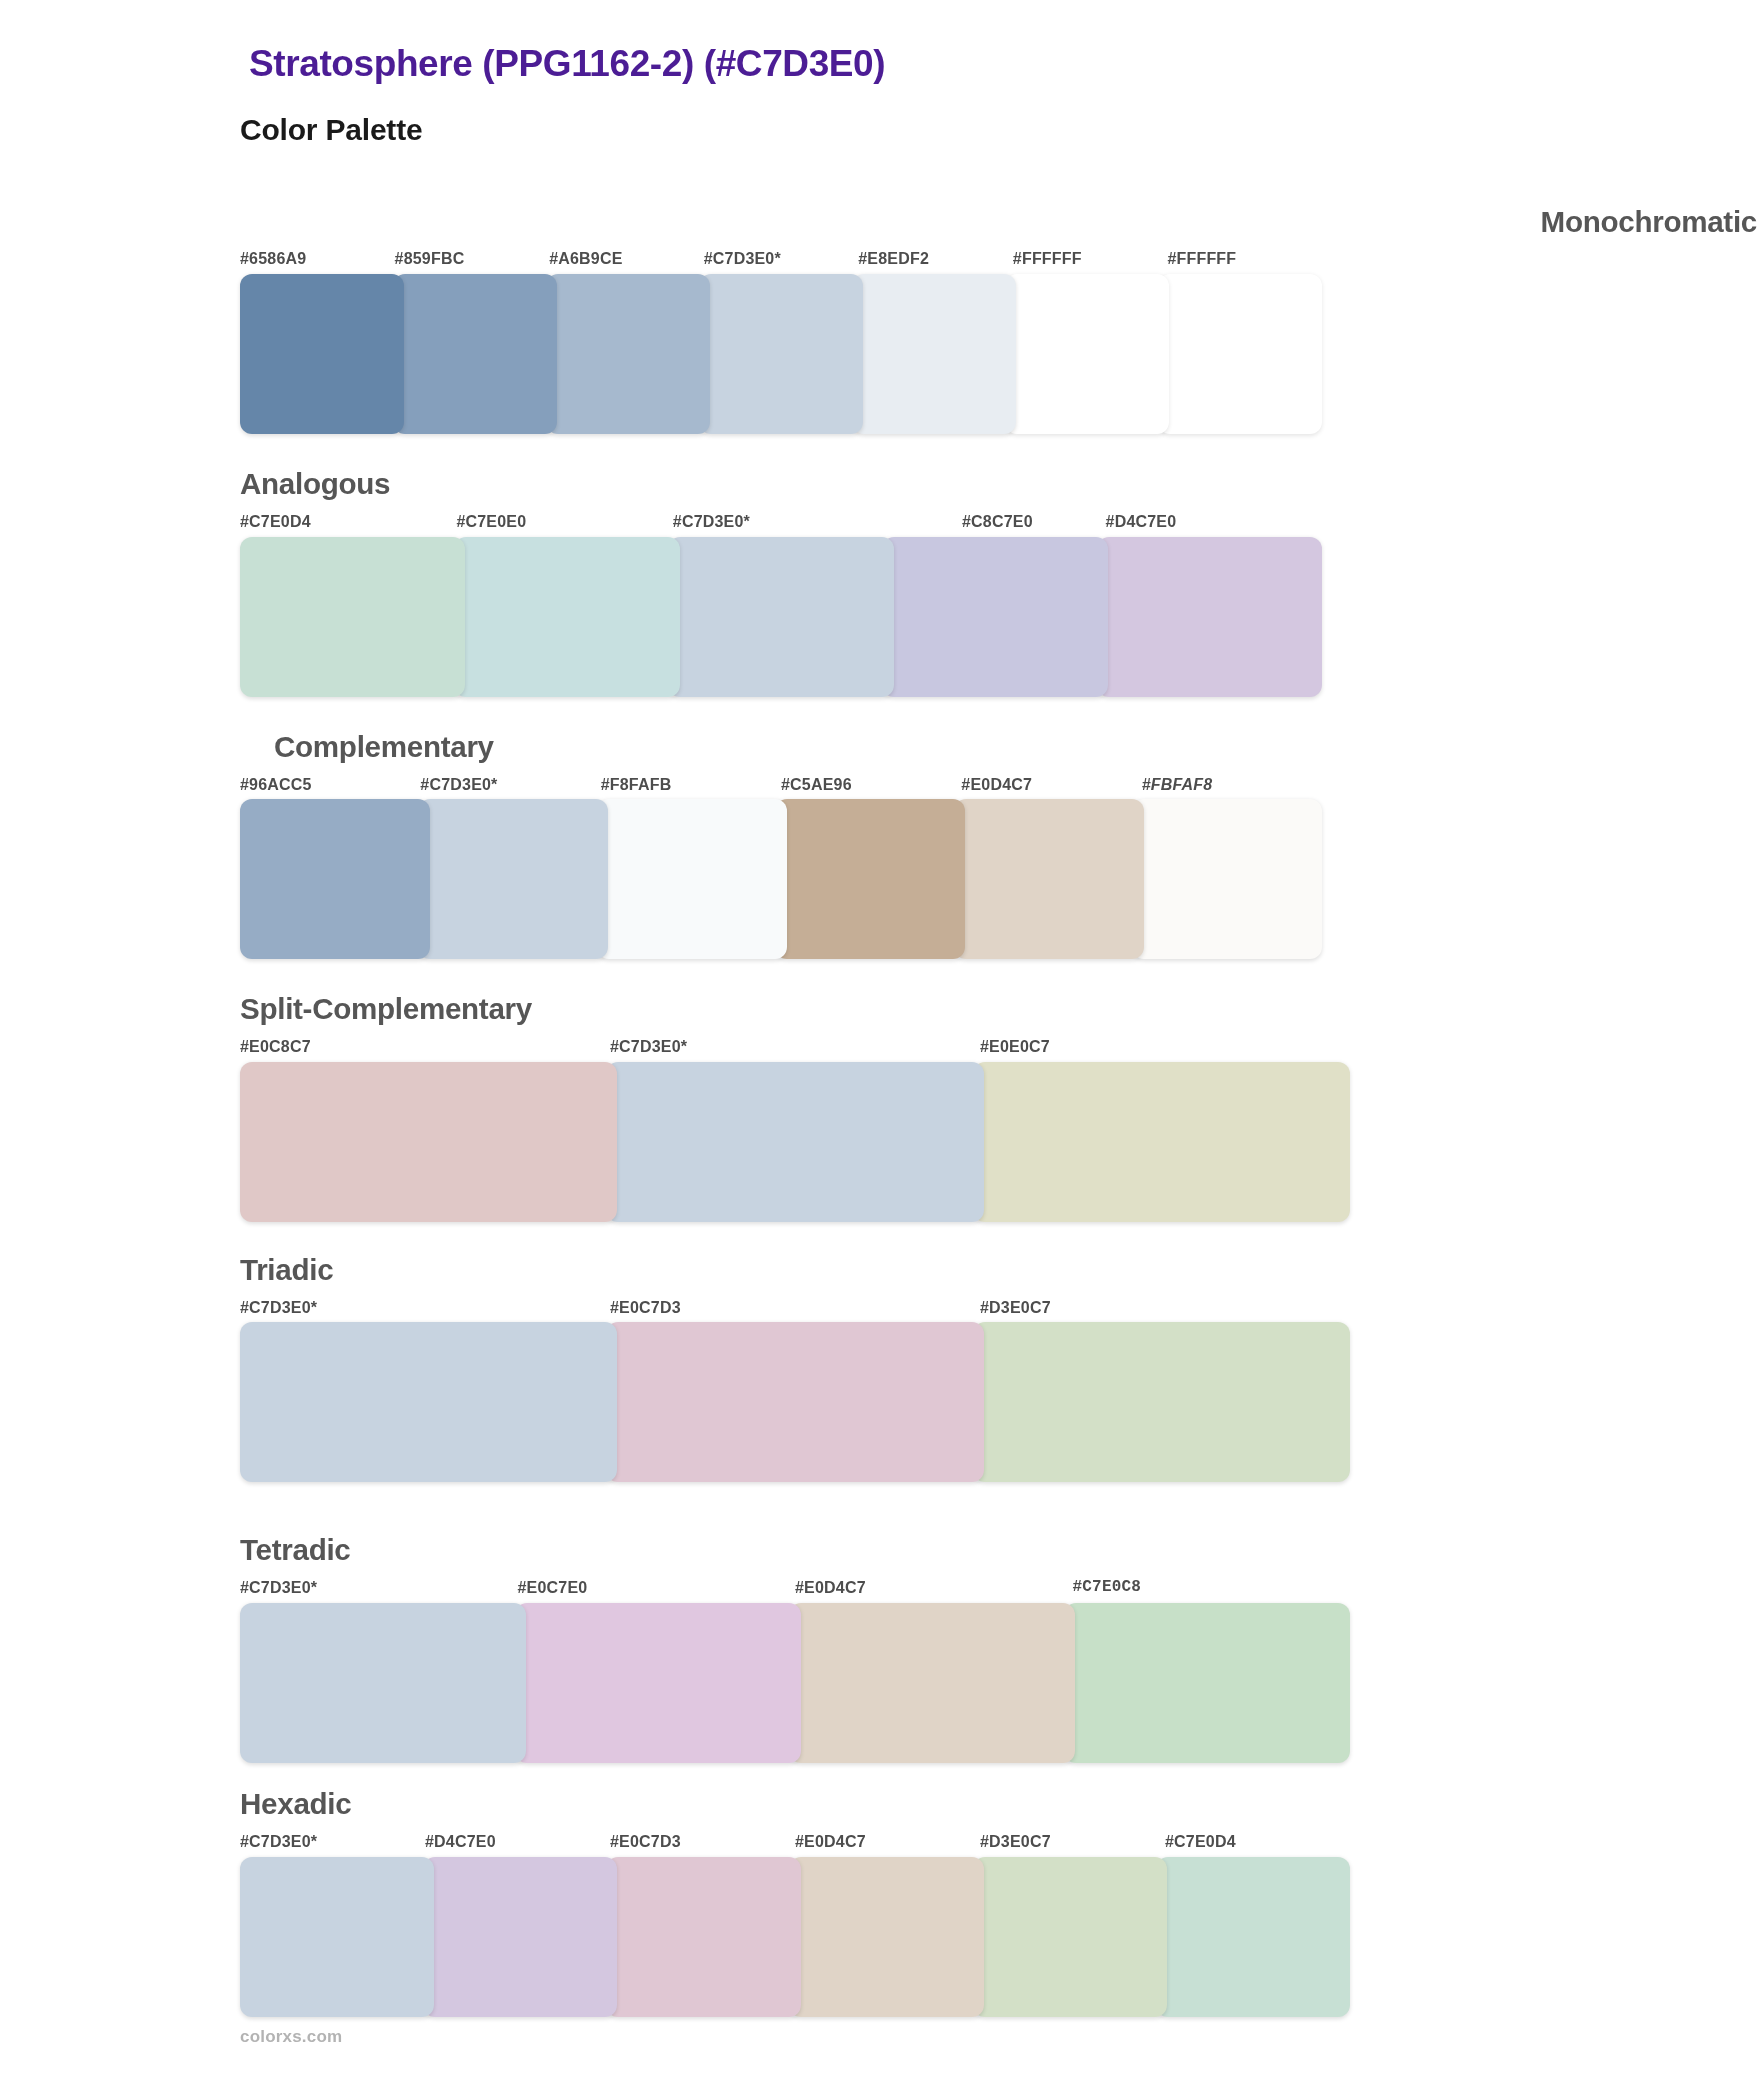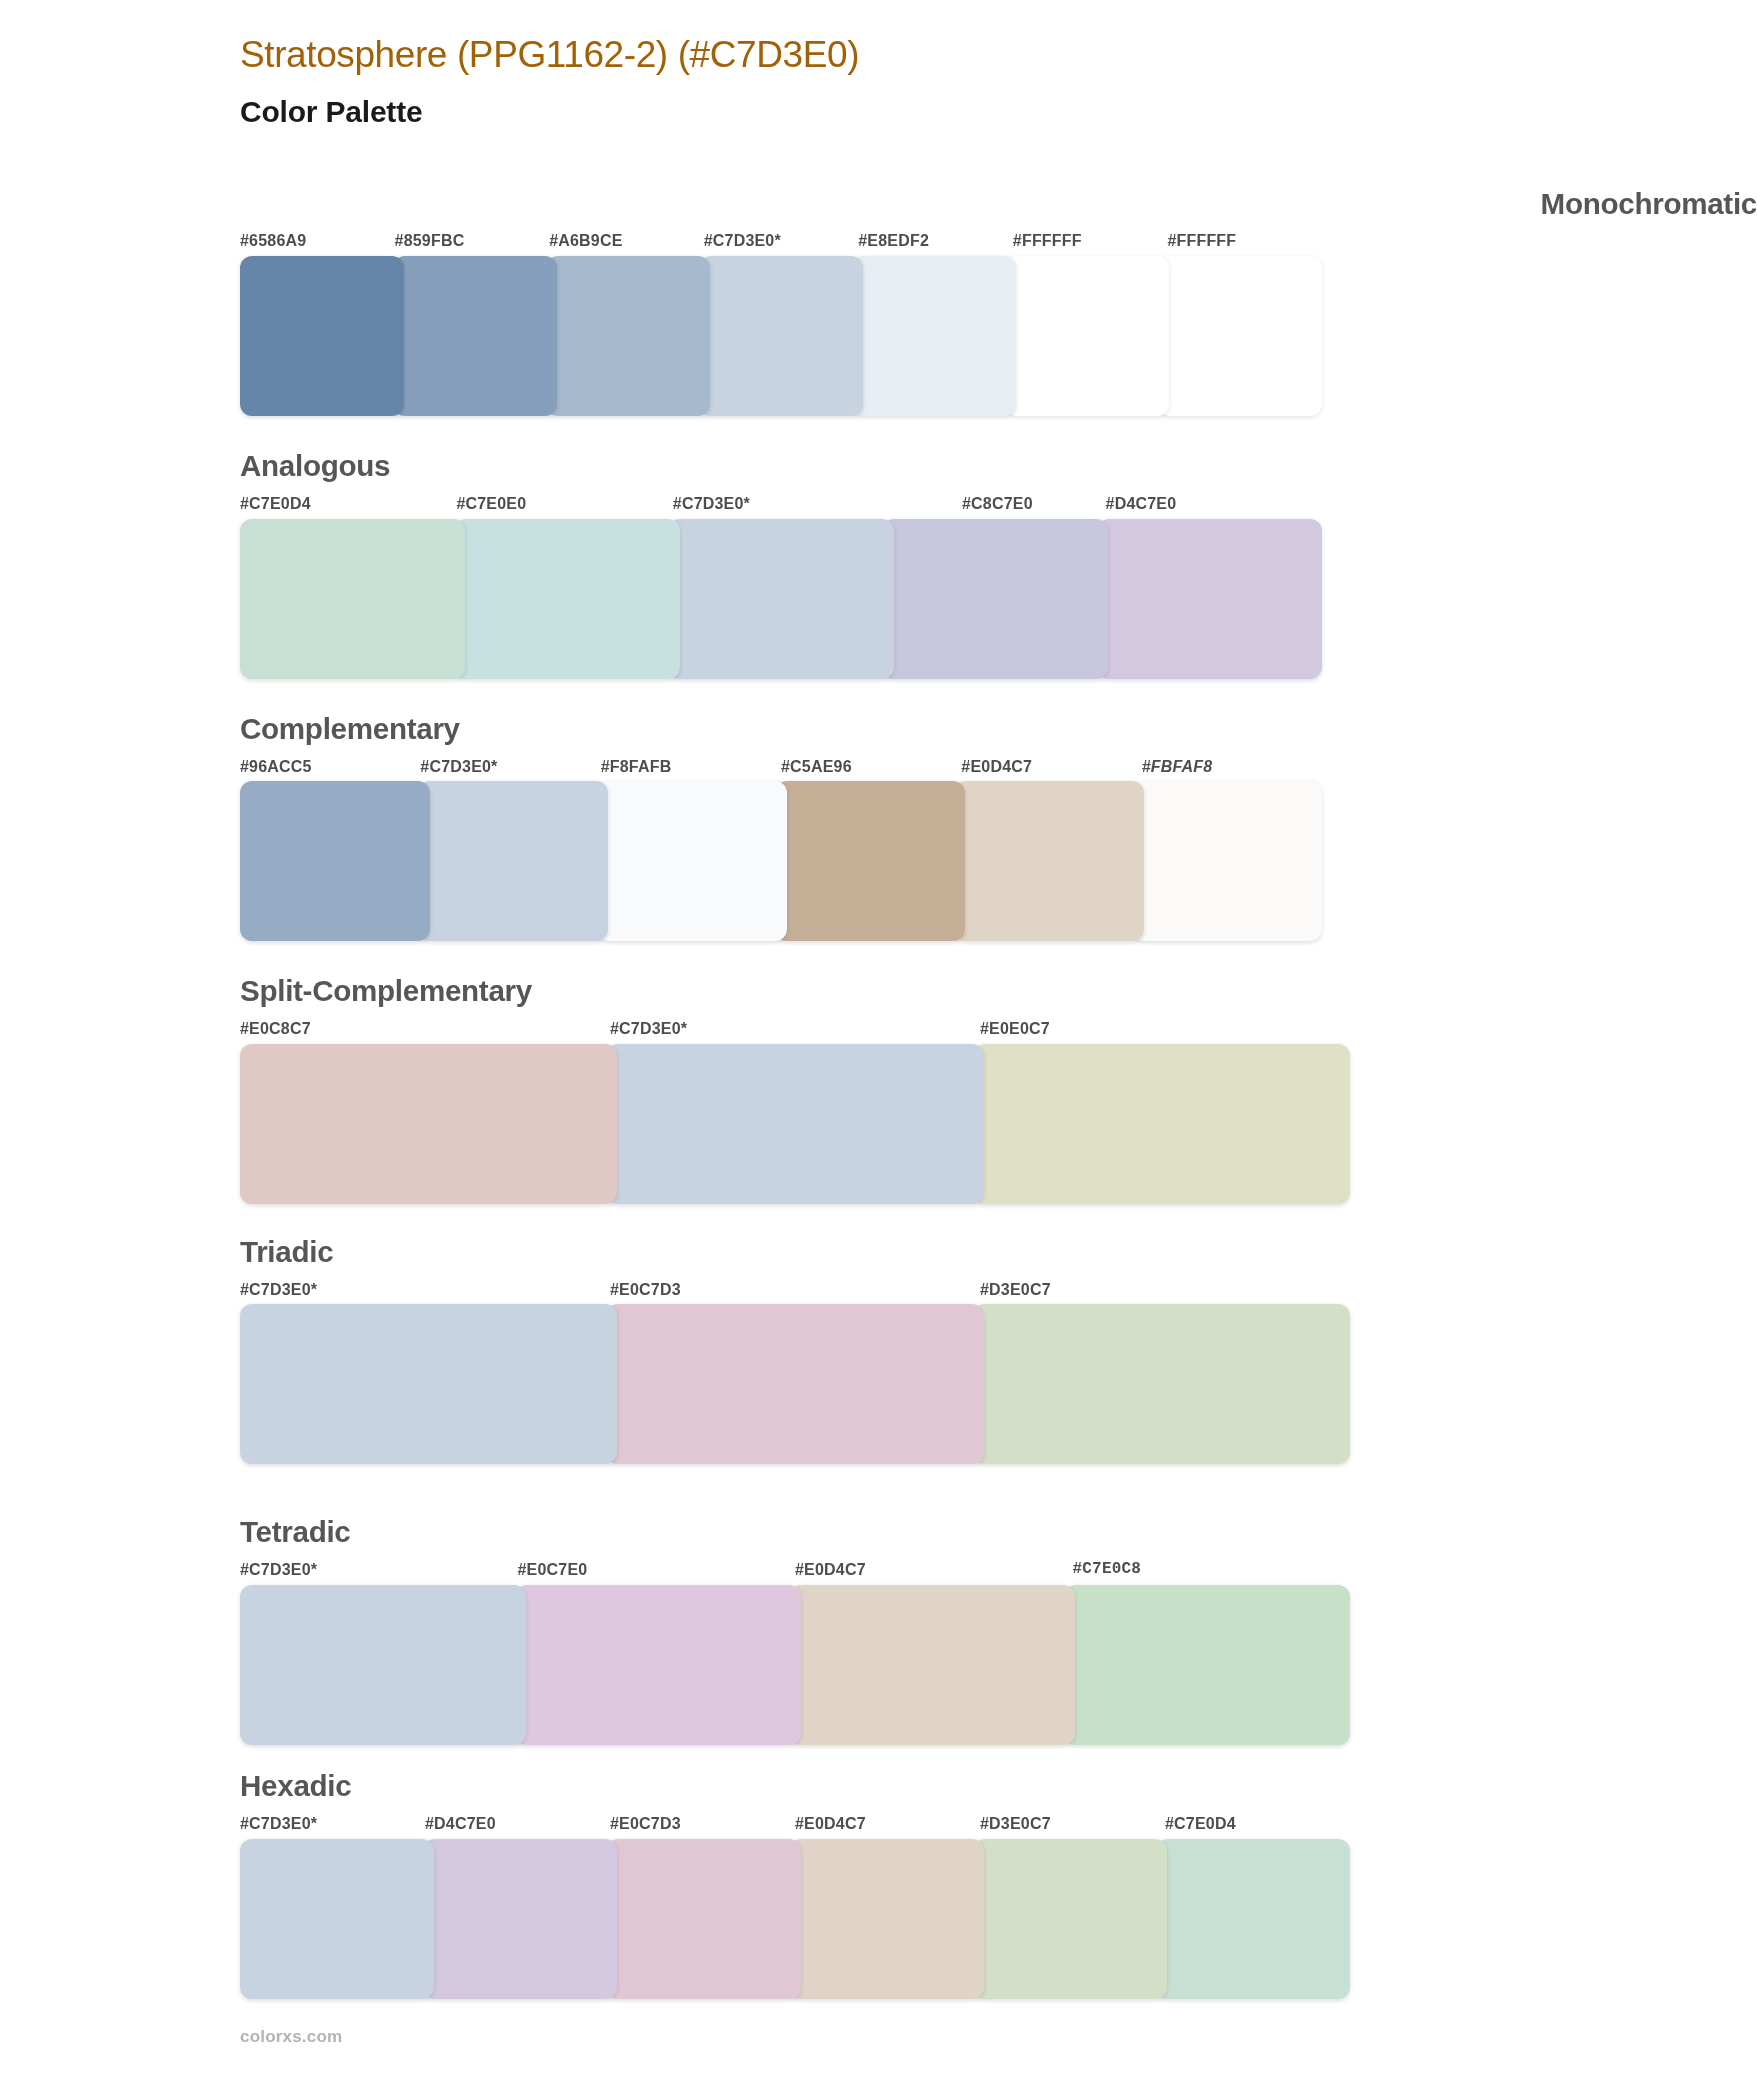--- a/index.html
+++ b/index.html
@@ -20,25 +20,25 @@
     width: 1757px;
     height: 2077px;
     box-sizing: border-box;
     padding-left: 240px;
     padding-top: 24px;
   }
 
   
   .page-title {
     font-size: 37px;
-    font-weight: normal;
-    color: #a16207;
+    font-weight: bold;
+    color: #4c1d95;
     letter-spacing: -0.4px;
     line-height: 1.15;
-    margin: 0;
+    margin: 9px;
     padding-top: 9.6px;
     white-space: nowrap;
   }
   .page-subtitle {
     font-size: 30px;
     font-weight: bold;
     color: #1a1a1a;
     letter-spacing: -0.2px;
     line-height: 1.2;
     margin: 0;
@@ -109,21 +109,21 @@
   .section.mono    { margin-bottom: 21px; }
   .section.analog  { margin-bottom: 21px; }
   .section.comp    { margin-bottom: 21px; }
   .section.split   { margin-bottom: 21px; }
   .section.triadic { margin-bottom: 21px; }
   .section.tetradic{ margin-bottom: 11.2px; }
   .section.hexadic { margin-bottom: 0; }
 
   .section.mono .section-heading     { margin-top: 0; text-align: right; }
   .section.analog .section-heading   { margin-top: 34px; }
-  .section.comp .section-heading     { margin-top: 34px; }
+  .section.comp .section-heading     { margin-top: 34px; margin-left: 34px; }
   .section.split .section-heading    { margin-top: 34px; }
   .section.triadic .section-heading  { margin-top: 32px; }
   .section.tetradic .section-heading { margin-top: 52px; }
   .section.hexadic .section-heading  { margin-top: 25.6px; }
 
   
   .footer {
     position: absolute;
     left: 240px;
     bottom: 30px;

